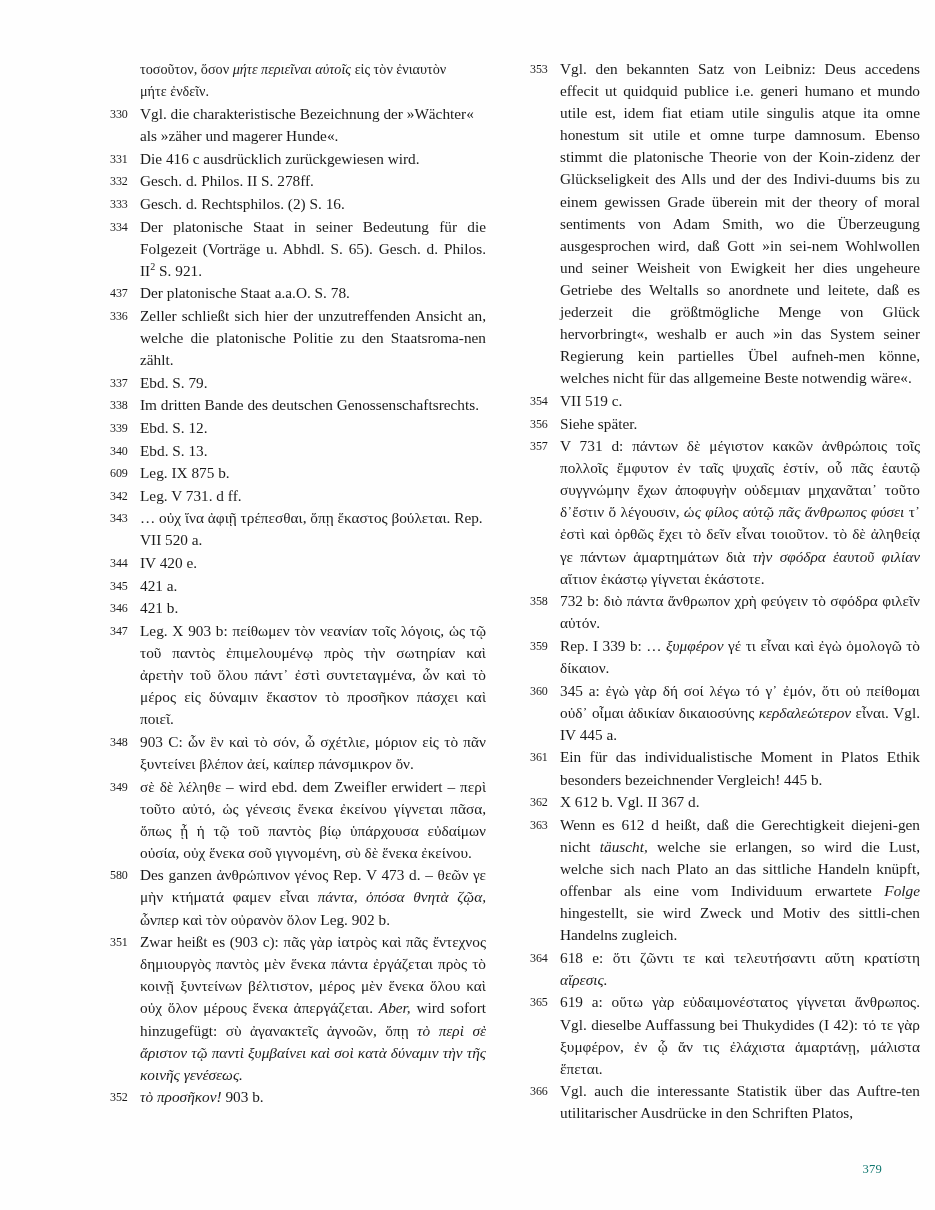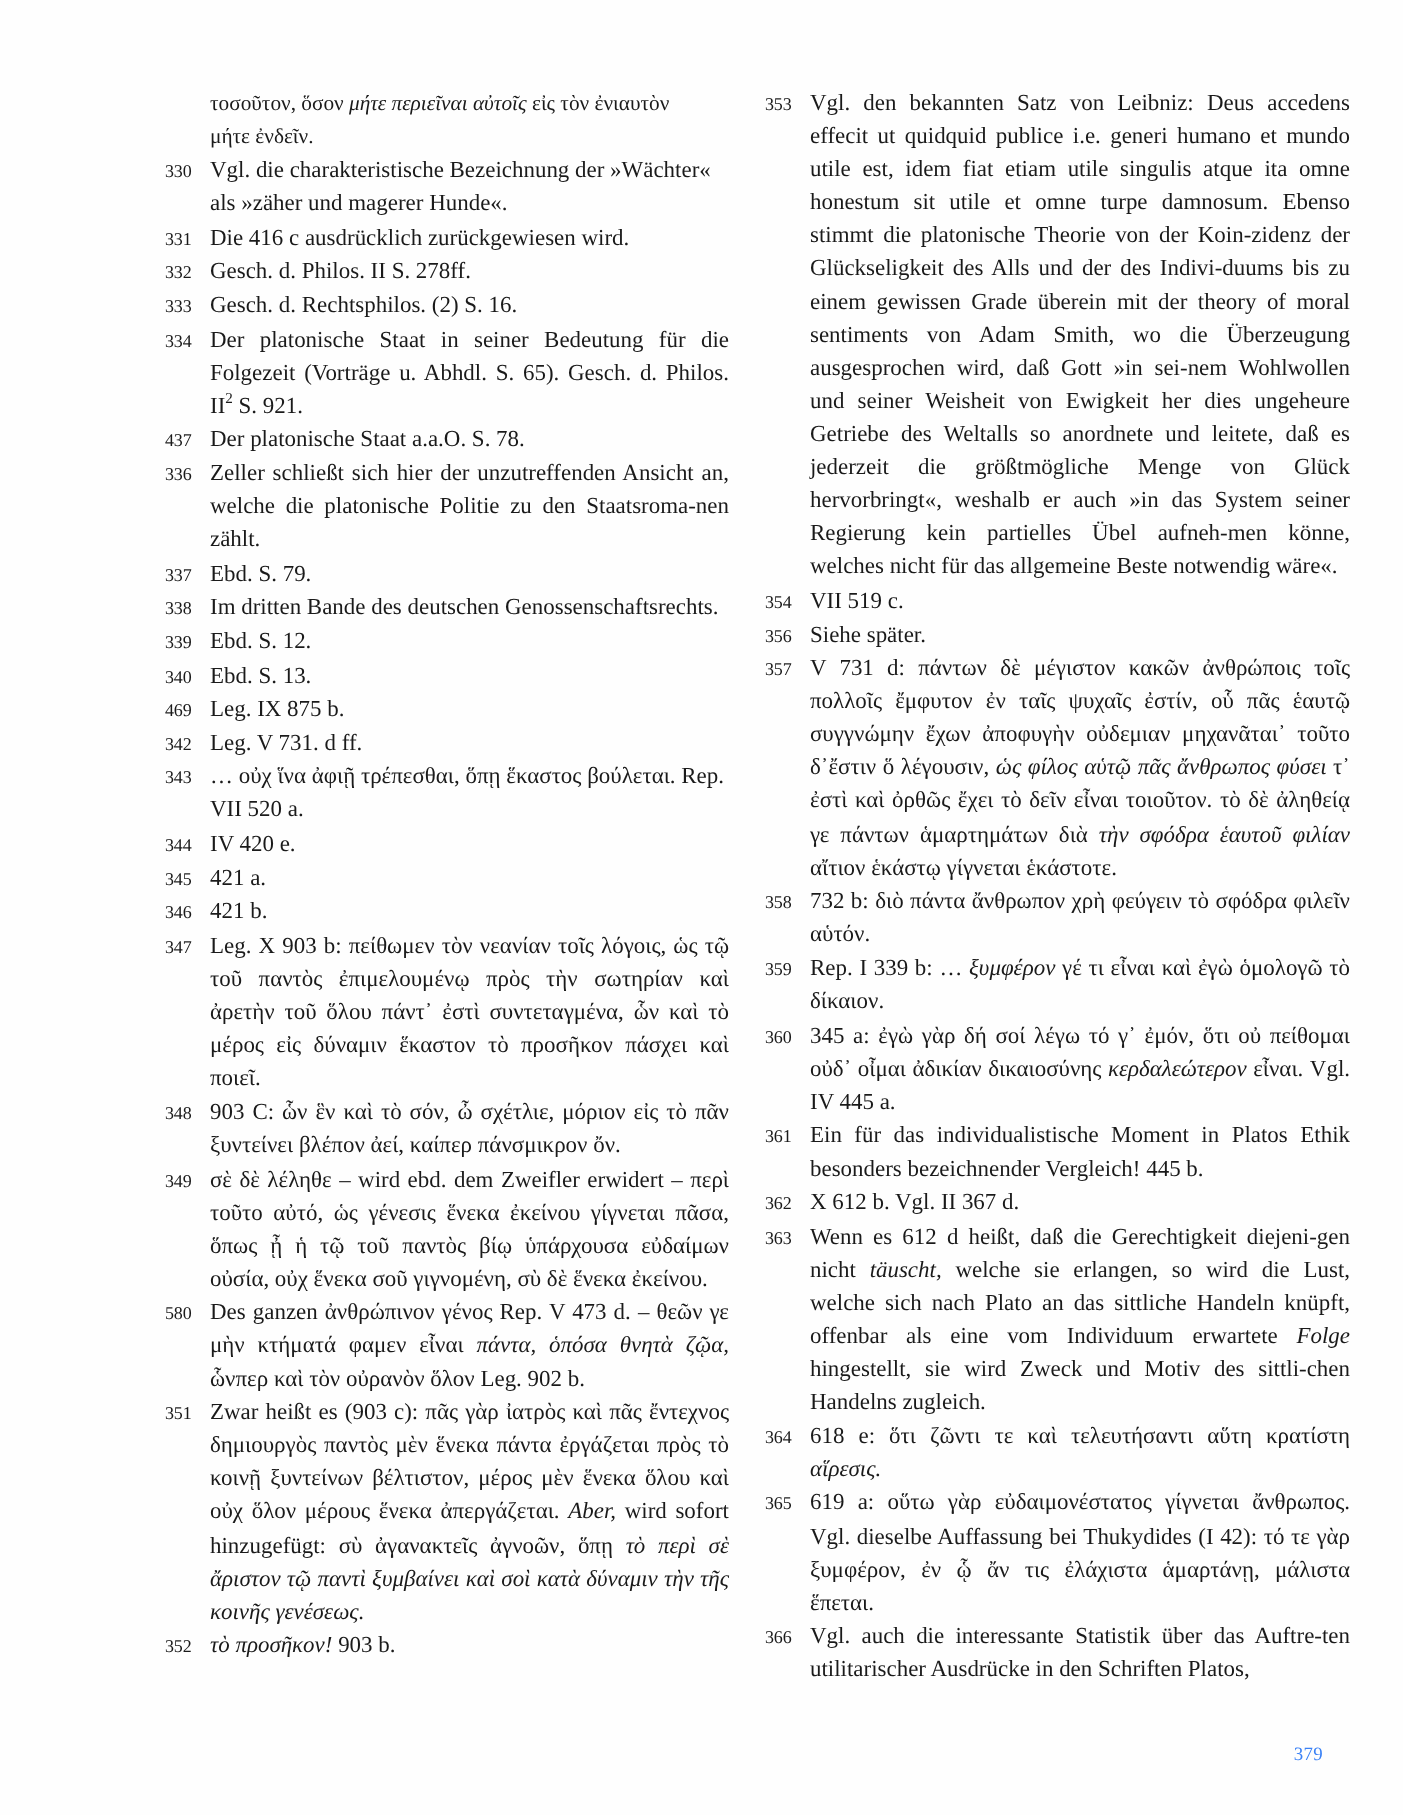--- a/index.html
+++ b/index.html
@@ -22,21 +22,21 @@
   }
   #columns {
     position: absolute;
     left: 0;
     top: 0;
     width: 935px;
     height: 1210px;
     box-sizing: border-box;
     padding: 58px 36px 0 110px;
     display: flex;
-    gap: 24px;
+    gap: 44px;
   }
   .column {
     width: 376px;
     flex: 0 0 376px;
   }
   .column.right {
     width: 390px;
     flex: 0 0 390px;
   }
 
@@ -85,21 +85,21 @@
     position: relative;
   }
   .cont .l2 { display: block; }
 
   #folio {
     position: absolute;
     right: 53px;
     bottom: 33px;
     font-size: 12.6px;
     letter-spacing: 0.2px;
-    color: #3b82f6;
+    color: #0f766e;
   }
 </style>
 </head>
 <body>
 
 <div id="page">
 
   <div id="columns">
 
     <div class="column left">
@@ -146,21 +146,21 @@
           </div>
           <div class="note ragged">
             <span class="num">339</span>
             <span class="body">Ebd. S. 12.</span>
           </div>
           <div class="note ragged">
             <span class="num">340</span>
             <span class="body">Ebd. S. 13.</span>
           </div>
           <div class="note ragged">
-            <span class="num">469</span>
+            <span class="num">609</span>
             <span class="body">Leg. IX 875 b.</span>
           </div>
           <div class="note ragged">
             <span class="num">342</span>
             <span class="body">Leg. V 731. d ff.</span>
           </div>
           <div class="note ragged">
             <span class="num">343</span>
             <span class="body">… οὐχ ἵνα ἀφιῇ τρέπεσθαι, ὅπῃ ἕκαστος βούλεται. Rep. VII 520 a.</span>
           </div>

